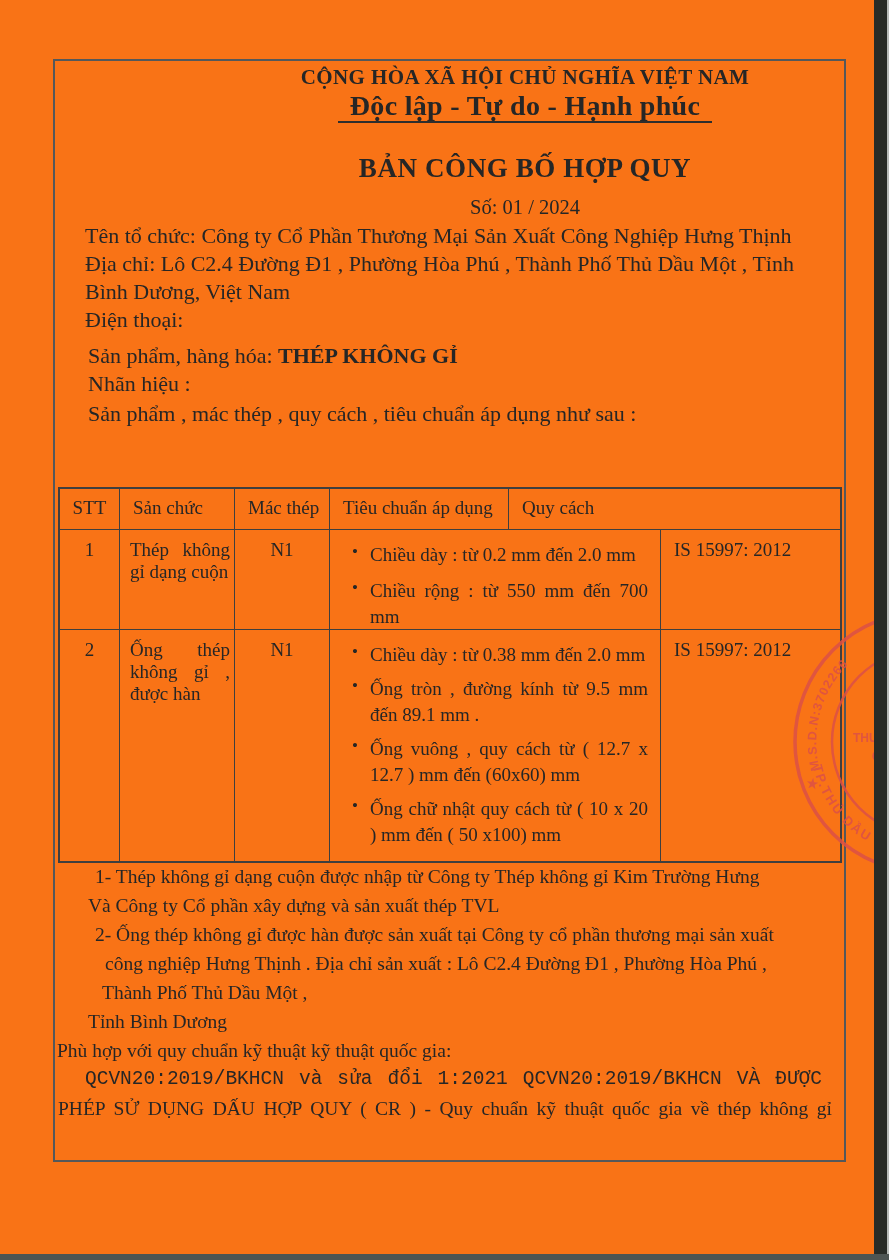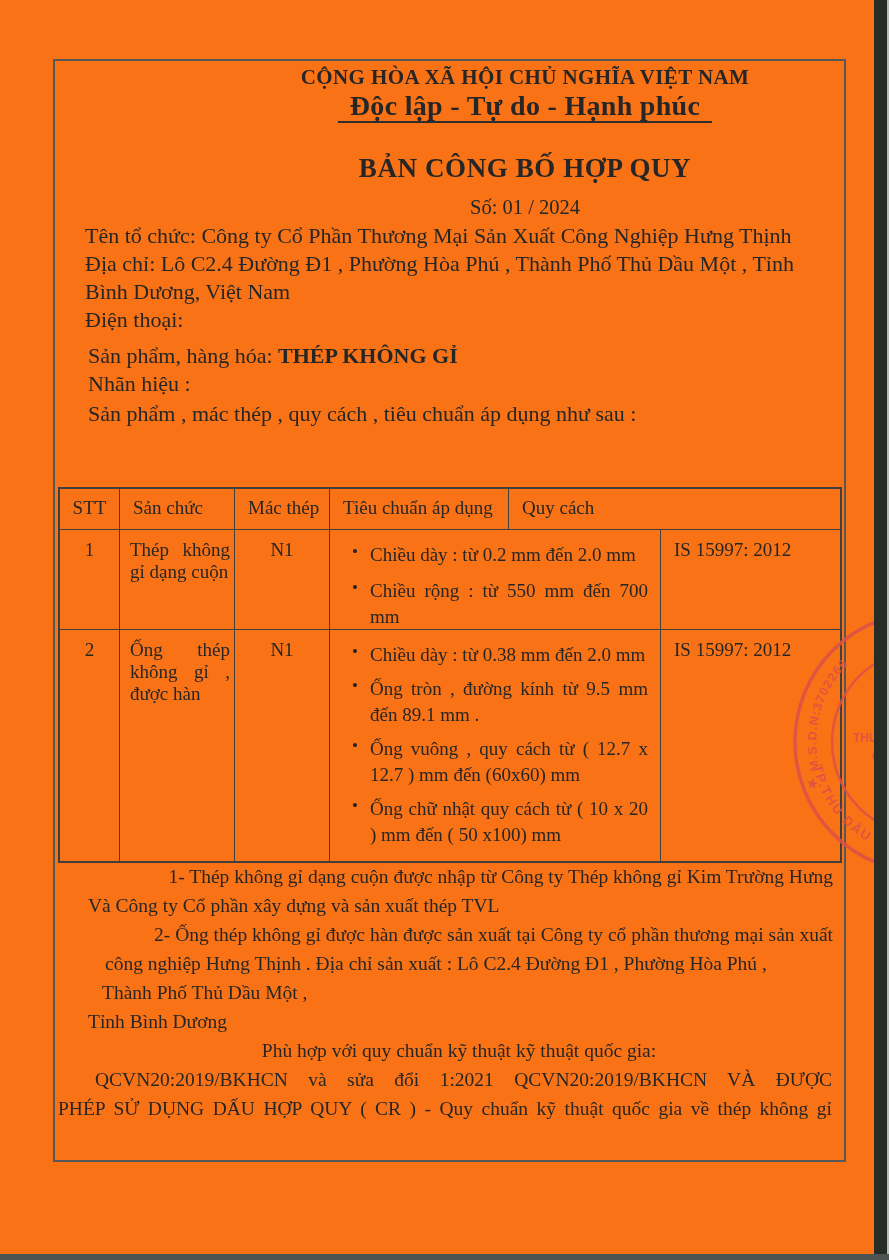--- a/index.html
+++ b/index.html
@@ -52,26 +52,26 @@
   .c-tc.body-pad{padding-left:13px;}
   .bullets{padding:12px 10px 0 10px;}
   .bullet-item{display:flex;margin-bottom:10px;}
   .r2 .bullet-item{margin-bottom:8px;}
   .bullet-mark{width:30px;flex:none;text-align:center;font-size:17px;}
   .bullet-text{flex:1;text-align:justify;padding-right:2px;line-height:26px;}
 
   
   .notes{position:absolute;left:57px;top:862px;width:776px;font-size:19.5px;line-height:29px;}
   .nline{display:block;}
-  .ind-a{margin-left:38px;text-align:right;}
+  .ind-a{margin-left:38px;}
   .ind-b{margin-left:31px;}
   .ind-c{margin-left:48px;}
   .ind-d{margin-left:45px;}
-  .ind-e{margin-left:28px;text-align:center;}
-  .stretch1{margin-left:38px;width:737px;text-align:justify;text-align-last:justify;}
+  .ind-e{}
+  .stretch1{margin-left:28px;width:737px;text-align:justify;text-align-last:justify;font-family:Liberation Mono, monospace;}
   .stretch2{margin-left:1px;width:774px;text-align:justify;text-align-last:justify;}
 
   
   .stamp{position:absolute;left:742px;top:612px;width:147px;height:252px;opacity:.88;}
   .stamp text{font-family:"Liberation Sans","DejaVu Sans",sans-serif;font-weight:bold;fill:#dd5145;}
 </style>
 </head>
 <body>
 
 <div id="page">

